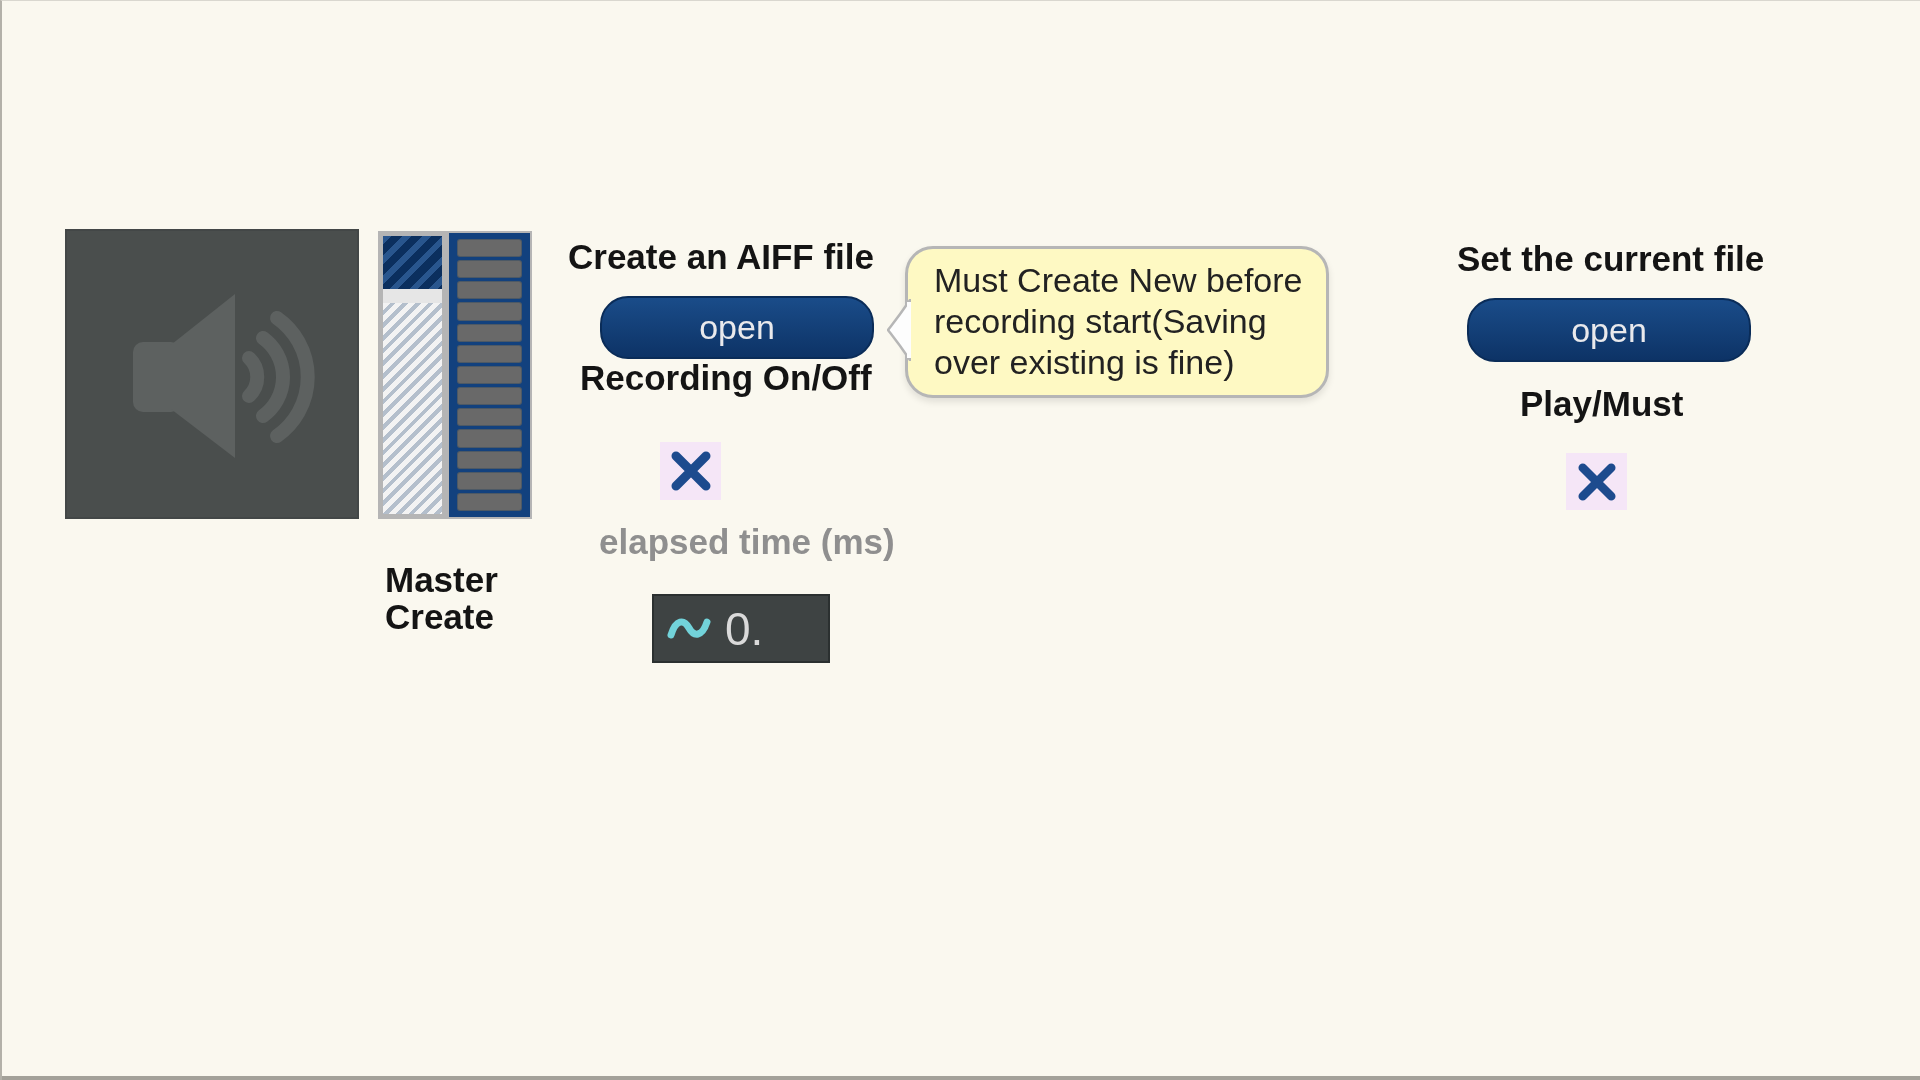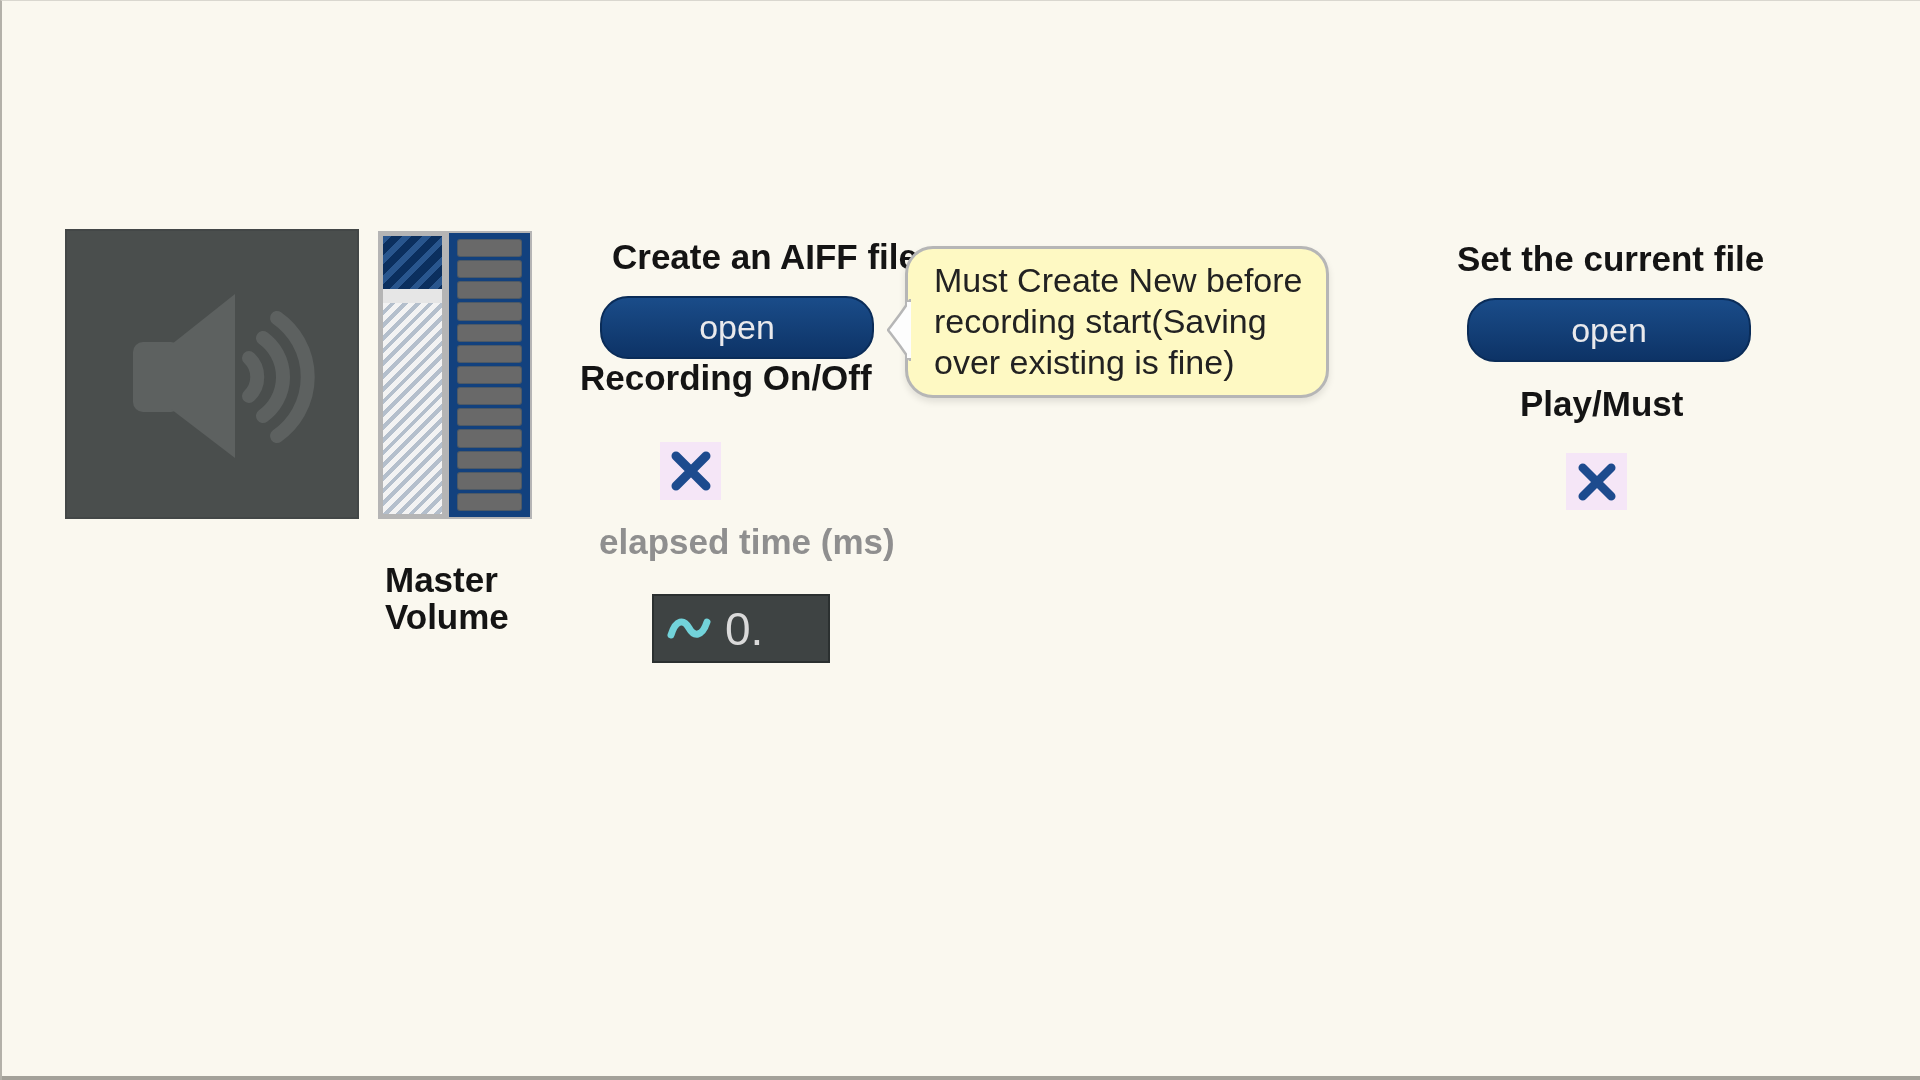--- a/index.html
+++ b/index.html
@@ -51,21 +51,21 @@
     box-shadow:0 0 0 1px rgba(150,120,70,.45);
   }
 
   
   .lbl {
     font-size:35px; font-weight:bold; color:#141414;
     line-height:37px; white-space:nowrap;
   }
   .lbl-gray { color:#8f8f8f;margin-left:17px; }
   .master-label { left:383px; top:560px; width:160px; white-space:normal; }
-  .create-title { left:566px; top:237px;margin-left:44px; }
+  .create-title { left:566px; top:237px; }
   .recording-label { left:578px; top:358px; }
   .elapsed-label { left:580px; top:522px; }
   .set-title { left:1455px; top:239px; }
   .play-label { left:1518px; top:384px; }
 
   
   .open-btn {
     background:linear-gradient(#1a4c89,#0d3366);
     border:2px solid #0a2c58;
     border-radius:28px;
@@ -149,21 +149,21 @@
     <div class="meter-seg"></div>
     <div class="meter-seg"></div>
     <div class="meter-seg"></div>
     <div class="meter-seg"></div>
     <div class="meter-seg"></div>
     <div class="meter-seg"></div>
     <div class="meter-seg"></div>
     <div class="meter-seg"></div>
   </div>
 
-<div class="abs lbl master-label">Master Volume</div>
+<div class="abs lbl master-label">Master Create</div>
 
 <div class="abs lbl create-title">Create an AIFF file</div>
 <button class="abs open-btn open-btn-1">open</button>
 
 <div class="abs bubble">
   <svg class="bubble-tail" width="24" height="62" viewBox="0 0 24 62">
     <path d="M23,1 C10,20 4,27 1,31 C4,35 10,42 23,61 Z" fill="#fdfdfd" stroke="#b6b6b6" stroke-width="2.5"></path>
     <rect x="20" y="3" width="4" height="56" fill="#fdfdfd"></rect>
   </svg>
   <div class="bubble-text">Must Create New before recording start(Saving over existing is fine)</div>

